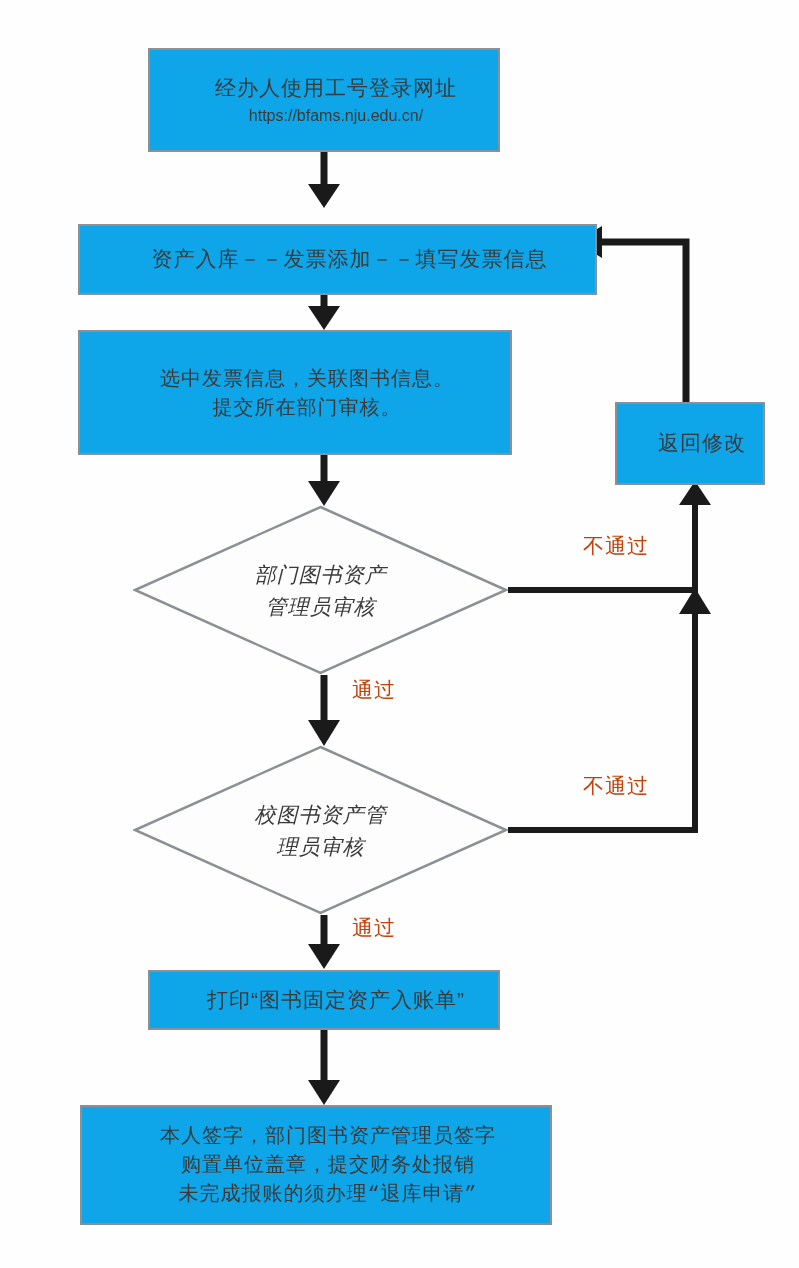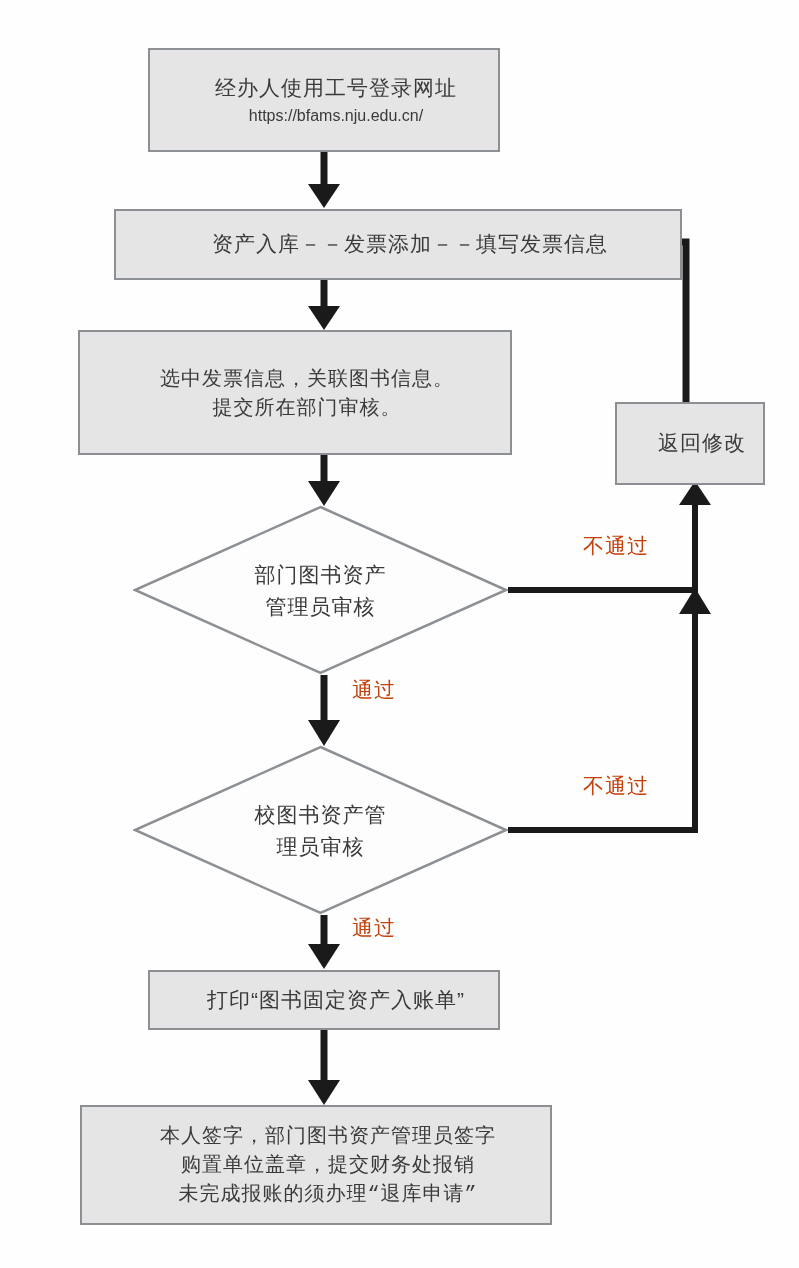--- a/index.html
+++ b/index.html
@@ -13,21 +13,21 @@
     width:799px;
     height:1268px;
     background:#fefefe;
     overflow:hidden;
   }
   
   .node-box{
     position:absolute;
     box-sizing:border-box;
     border:2px solid #8c9094;
-    background:#e5e5e5;
+    background:#0ea5e9;
     display:flex;
     flex-direction:column;
     align-items:center;
     justify-content:center;
     color:#3a3a3a;
     text-align:left;
     letter-spacing:1px;
     padding-left:24px;
   }
   .node-box .line{
@@ -51,20 +51,21 @@
     position:absolute;
     left:0;right:0;
     top:50%;
     transform:translateY(-50%);
     text-align:center;
     color:#3a3a3a;
     font-size:21px;
     letter-spacing:1px;
     line-height:1.5;
     pointer-events:none;
+    font-style:italic;
   }
   .diamond-label .line{display:block;white-space:nowrap;}
   
   .edge-label{
     position:absolute;
     color:#c2410c;
     font-size:21px;
     letter-spacing:1px;
     white-space:nowrap;
   }
@@ -132,21 +133,21 @@
       <path d="M686,402 L686,242 L600,242" fill="none" stroke="#1a1a1a" stroke-width="7"></path>
       <polygon points="602,226 602,258 576,242" fill="#1a1a1a"></polygon>
     </g>
   </svg>
 
   <div class="node-box" style="left:148px; top:48px; width:352px; height:104px;">
     <span class="line cn">经办人使用工号登录网址</span>
     <span class="line url">https://bfams.nju.edu.cn/</span>
   </div>
 
-  <div class="node-box" style="left:78px; top:209px; width:568px; height:71px;margin-left:36px;">
+  <div class="node-box" style="left:78px; top:224px; width:519px; height:71px;">
     <span class="line cn">资产入库－－发票添加－－填写发票信息</span>
   </div>
 
   <div class="node-box" style="left:78px; top:330px; width:434px; height:125px;">
     <span class="line cn-sm">选中发票信息，关联图书信息。</span>
     <span class="line cn-sm">提交所在部门审核。</span>
   </div>
 
   <div class="node-box" style="left:615px; top:402px; width:150px; height:83px;">
     <span class="line cn">返回修改</span>

